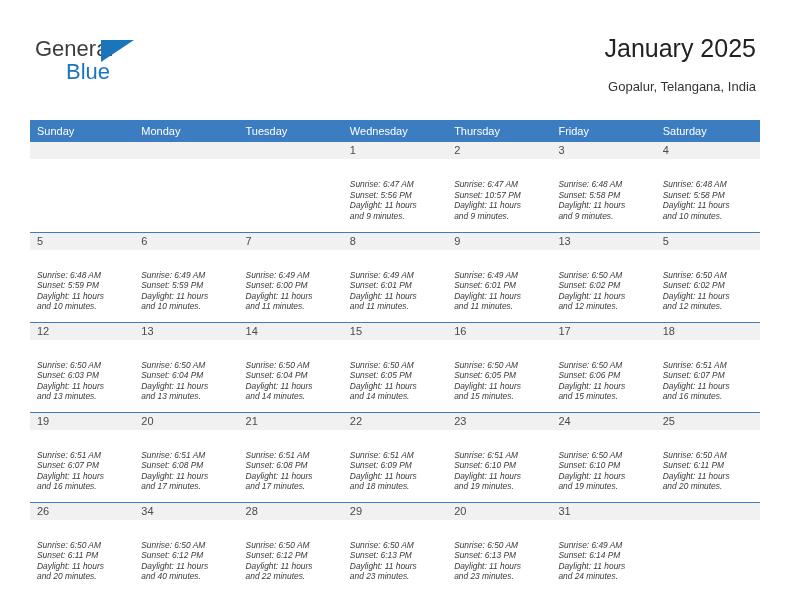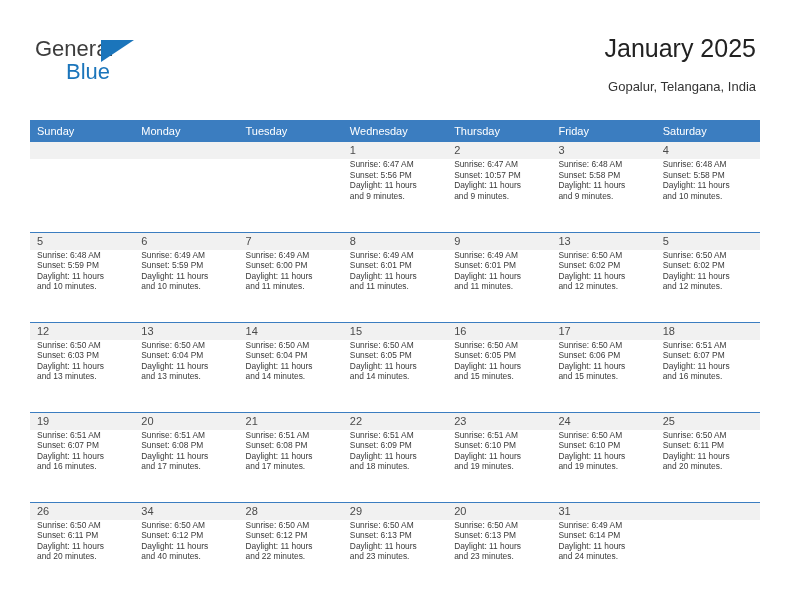--- a/index.html
+++ b/index.html
@@ -102,24 +102,25 @@
   .daynum-band {
     background: #f1f1f1;
     height: 17px;
     line-height: 17px;
     padding-left: 7px;
     font-size: 11px;
     color: #4a4a4a;
   }
   .daynum-band.empty { color: transparent; }
   .info {
-    padding: 0 5px 0 7px;
+    padding: 20px 5px 0 7px;
     font-size: 8.4px;
     line-height: 10.6px;
     color: #3a3a3a;
+    font-style: italic;
   }
   .info div { white-space: nowrap; }
 </style>
 </head>
 <body>
 
 <div class="page">
 
   <div class="top">
 

